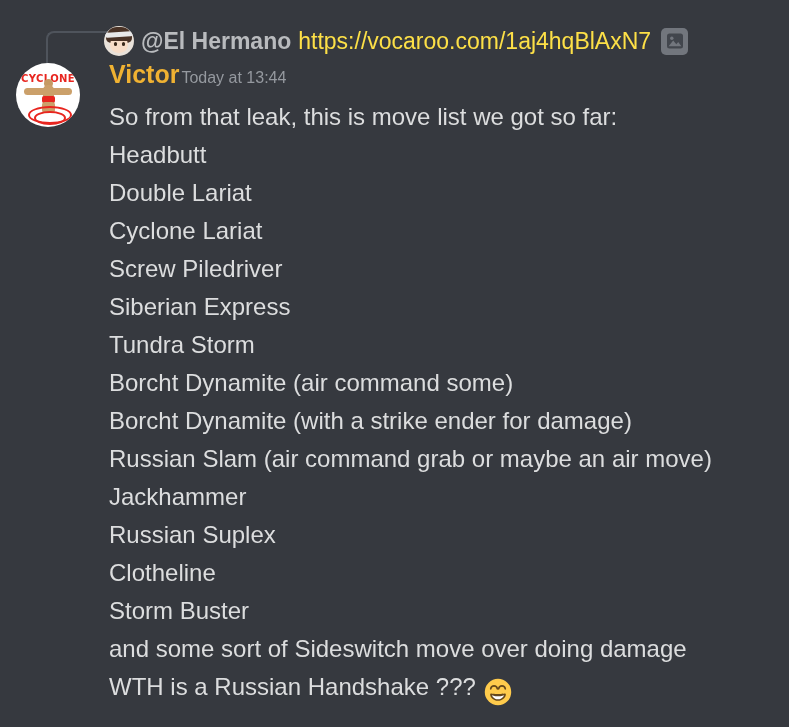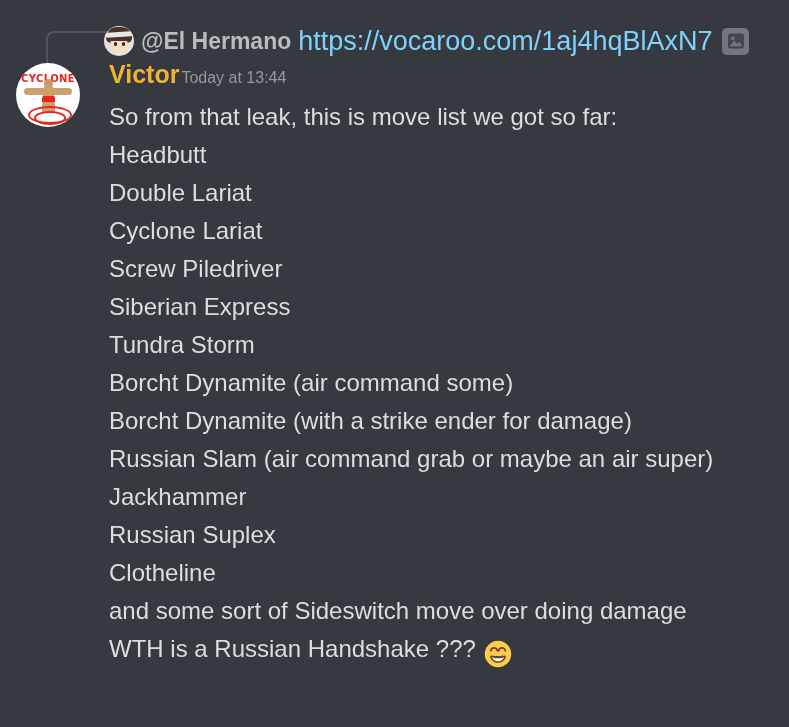--- a/index.html
+++ b/index.html
@@ -103,22 +103,22 @@
     border-radius: 10px 10px 4px 4px;
   }
 
   .reply-username {
     color: #b9bbbe;
     font-size: 23px;
     font-weight: bold;
     line-height: 1;
   }
   .reply-link {
-    color: #7dd3fc;
-    font-size: 27px;
+    color: #fde047;
+    font-size: 23px;
     line-height: 1;
     text-decoration: none;
   }
   .reply-attachment-icon {
     width: 27px;
     height: 27px;
     border-radius: 5px;
     background: #72767d;
     display: inline-flex;
     align-items: center;
@@ -325,30 +325,33 @@
         <div class="msg-line">
           <span>Tundra Storm</span>
         </div>
         <div class="msg-line">
           <span>Borcht Dynamite (air command some)</span>
         </div>
         <div class="msg-line">
           <span>Borcht Dynamite (with a strike ender for damage)</span>
         </div>
         <div class="msg-line">
-          <span>Russian Slam (air command grab or maybe an air super)</span>
+          <span>Russian Slam (air command grab or maybe an air move)</span>
         </div>
         <div class="msg-line">
           <span>Jackhammer</span>
         </div>
         <div class="msg-line">
           <span>Russian Suplex</span>
         </div>
         <div class="msg-line">
           <span>Clotheline</span>
+        </div>
+        <div class="msg-line">
+          <span>Storm Buster</span>
         </div>
         <div class="msg-line">
           <span>and some sort of Sideswitch move over doing damage</span>
         </div>
         <div class="msg-line">
           <span>WTH is a Russian Handshake ???</span>
           <span class="emoji">
             <svg width="28" height="28" viewBox="0 0 36 36" aria-hidden="true">
               <circle cx="18" cy="18" r="17" fill="#ffcb4c"></circle>
               <path d="M18 20.5c5.2 0 9.1-.7 9.1-.7.6 0 1 .5 1 1.1 0 4.2-4.6 8.4-10.1 8.4S7.9 25.1 7.9 20.9c0-.6.4-1.1 1-1.1 0 0 3.9.7 9.1.7z" fill="#65471b"></path>

